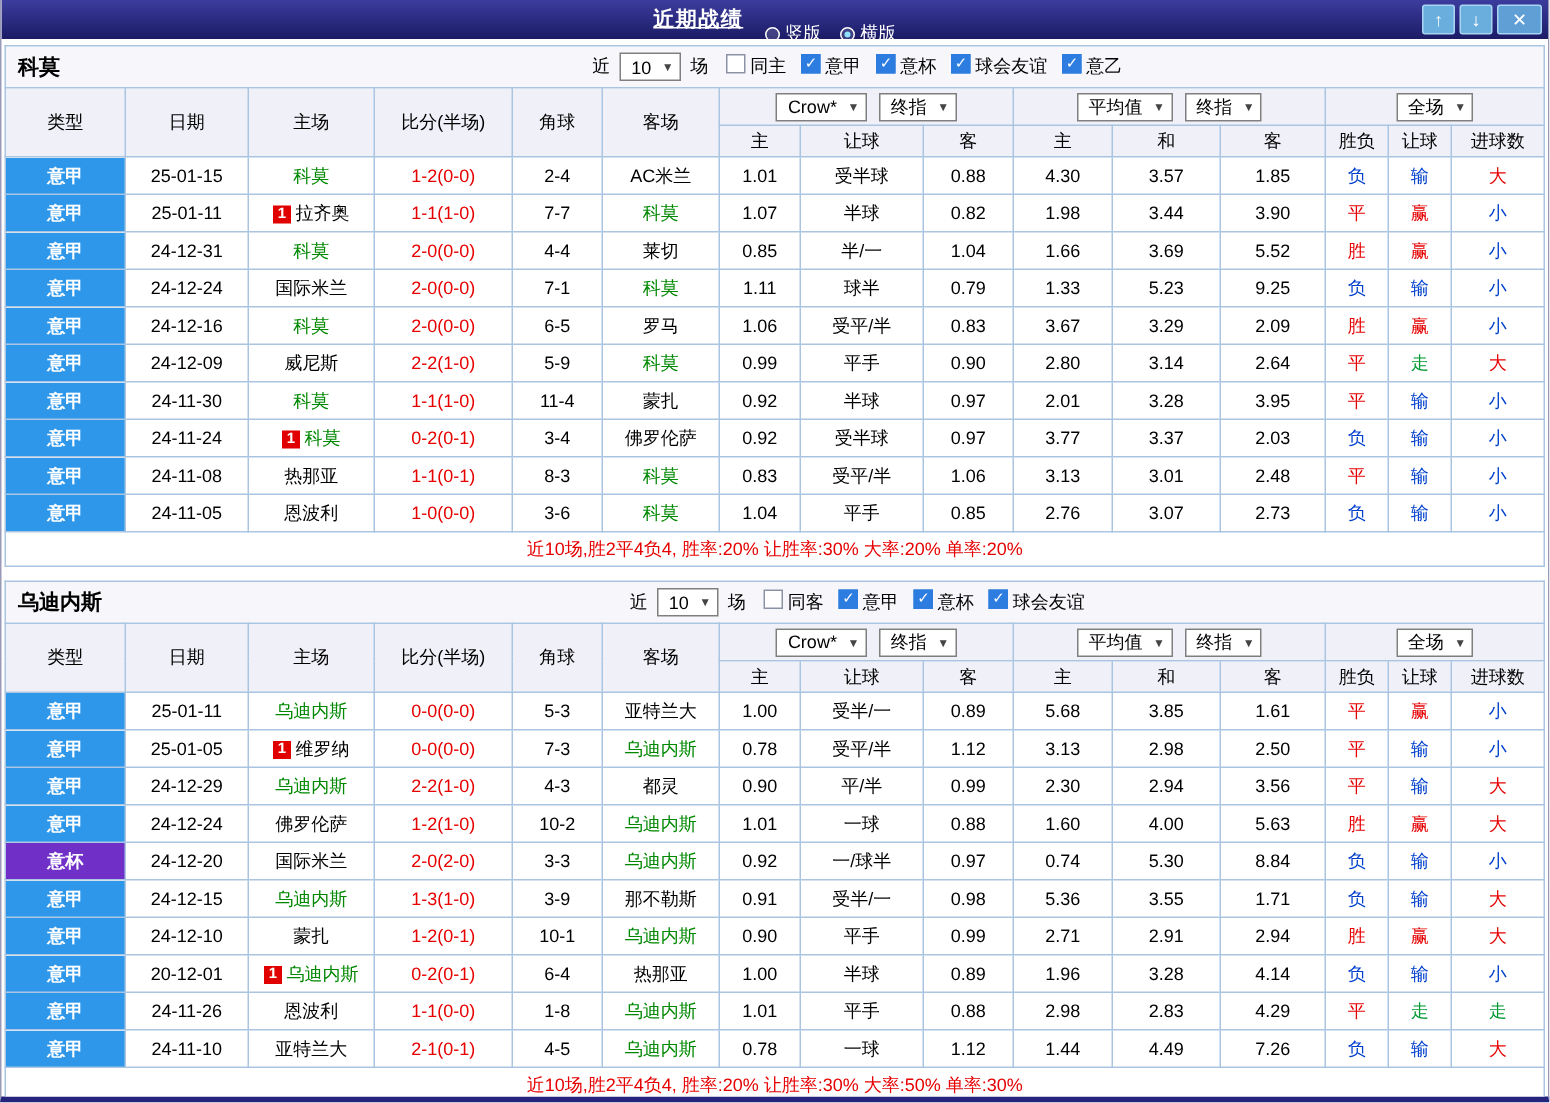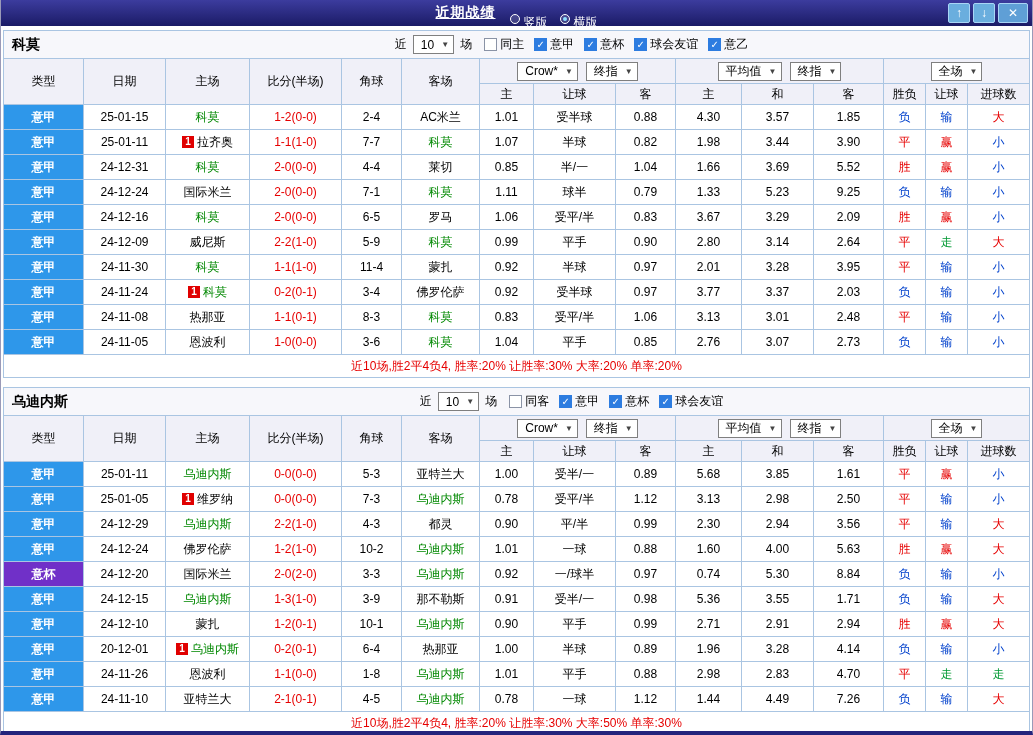--- a/index.html
+++ b/index.html
@@ -16,21 +16,21 @@
   
   .titlebar {
     height:26px; background:linear-gradient(#3c3c9e,#1b1b66);
     color:#fff; display:flex; align-items:center; position:relative;
   }
   .titlebar-center {
     flex:1; display:flex; justify-content:center; align-items:center; gap:14px;
   }
   .tb-title { font-weight:bold; font-size:14px; letter-spacing:1px;text-decoration:underline; }
   .radio-group { display:flex; gap:12px; font-size:12px; }
-  .radio { display:inline-flex; gap:4px; cursor:pointer;margin-top:19px; }
+  .radio { display:inline-flex; align-items:center; gap:4px; cursor:pointer;margin-top:19px; }
   .radio .circle {
     width:10px; height:10px; border:1px solid #fff; border-radius:50%;
     display:inline-block; position:relative; background:rgba(255,255,255,.15);
   }
   .radio.selected .circle::after {
     content:''; position:absolute; inset:2px; border-radius:50%; background:#8fe0ff;
   }
   .win-buttons { position:absolute; right:4px; top:3px; display:flex; gap:3px; }
   .win-btn {
     min-width:22px; height:20px; padding:0 4px; background:#6aaede;
@@ -41,21 +41,21 @@
   
   .section { margin:4px 2px 0; }
   .section + .section { margin-top:9px; }
   .section-header {
     height:28px; display:flex; align-items:center; padding:0 8px;
     background:#f7f7fb; border:1px solid #aac5e2; border-bottom:none;
   }
   .team-name { font-weight:bold; font-size:14px; min-width:110px; }
   .filter-bar { flex:1; display:flex; justify-content:center; align-items:center; gap:6px; white-space:nowrap; }
   .filters { display:inline-flex; gap:10px; margin-left:6px; }
-  .filter-item { display:inline-flex; align-items:center; gap:3px; cursor:pointer; }
+  .filter-item { display:inline-flex; align-items:flex-start; gap:3px; cursor:pointer; }
   .cb {
     width:13px; height:13px; border:1px solid #8a93a6; background:#fff;
     display:inline-block; font-size:10px; line-height:12px; text-align:center;
   }
   .cb.checked { background:#2d7ce0; border-color:#2d7ce0; color:#fff; }
   .sel {
     display:inline-flex; align-items:center; gap:7px; height:19px;
     border:1px solid #7f7f7f; background:#fff; padding:0 4px 0 7px;
     cursor:pointer; color:#000;
   }
@@ -638,21 +638,21 @@
             <td>24-11-26</td>
             <td class="team"><span>恩波利</span></td>
             <td class="score">1-1(0-0)</td>
             <td>1-8</td>
             <td class="team"><span class="green">乌迪内斯</span></td>
             <td>1.01</td>
             <td>平手</td>
             <td>0.88</td>
             <td>2.98</td>
             <td>2.83</td>
-            <td>4.70</td>
+            <td>4.29</td>
             <td class="res" style="color: rgb(230, 0, 0);">平</td>
             <td class="res" style="color: rgb(0, 153, 51);">走</td>
             <td class="res" style="color: rgb(0, 153, 51);">走</td>
           </tr>
           <tr>
             <td class="ctype" style="background: rgb(46, 151, 234);">意甲</td>
             <td>24-11-10</td>
             <td class="team"><span>亚特兰大</span></td>
             <td class="score">2-1(0-1)</td>
             <td>4-5</td>

